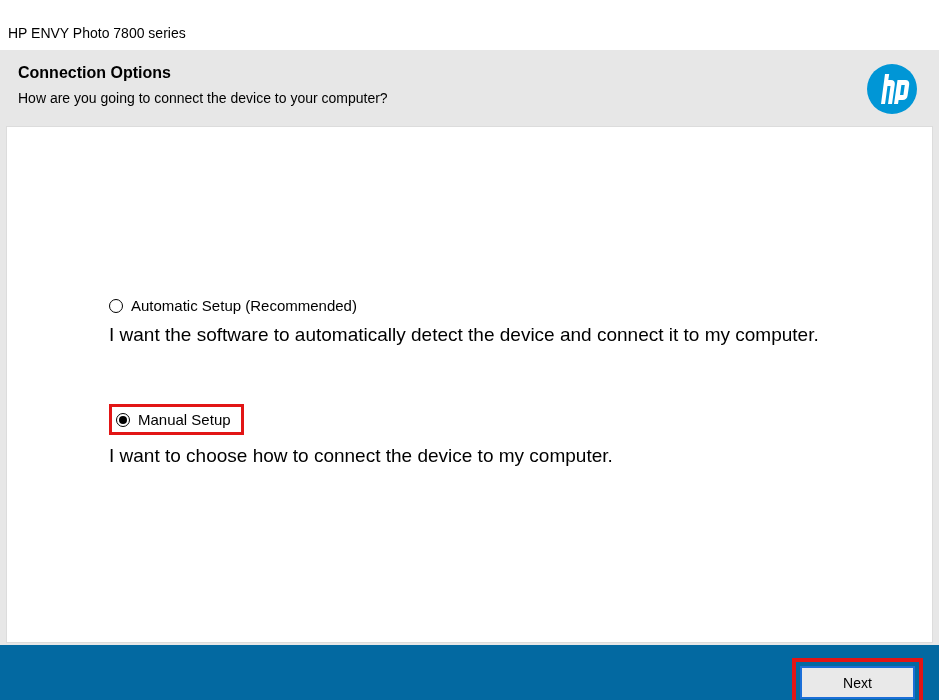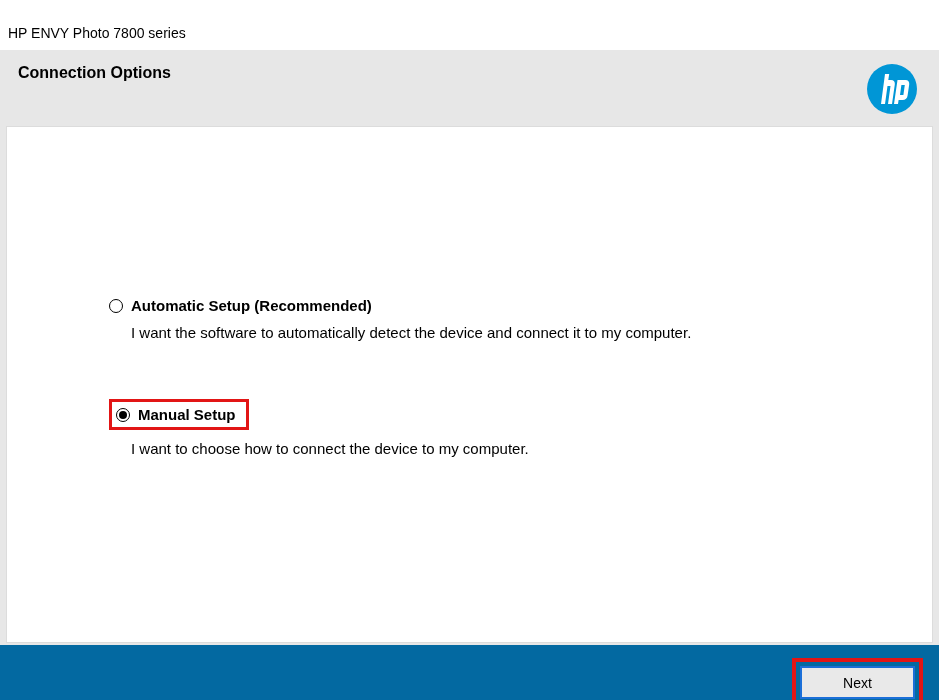--- a/index.html
+++ b/index.html
@@ -56,21 +56,21 @@
       padding-top: 170px;
     }
     .option-group {
       margin-left: 102px;
       margin-bottom: 58px;
     }
     .option-heading {
       display: flex;
       align-items: center;
       font-size: 15px;
-      font-weight: bold;
+      font-weight: normal;
       color: #000;
       margin-bottom: 10px;
     }
     .radio {
       width: 14px;
       height: 14px;
       border: 1.5px solid #000;
       border-radius: 50%;
       margin-right: 8px;
       display: inline-flex;
@@ -81,23 +81,22 @@
     }
     .radio.selected::after {
       content: "";
       width: 8px;
       height: 8px;
       background: #000;
       border-radius: 50%;
       display: block;
     }
     .option-desc {
-      font-size: 15px;
+      font-size: 19px;
       color: #000;
-      margin-left: 22px;
     }
     .highlight-box {
       display: inline-flex;
       border: 3px solid #e21515;
       padding: 4px 10px 4px 4px;
     }
     .manual-wrap .option-heading {
       margin-bottom: 0;
     }
     .manual-wrap .option-desc {
@@ -131,20 +130,21 @@
       justify-content: center;
     }
   </style>
 </head>
 <body>
 
 <div class="title-bar">HP ENVY Photo 7800 series</div>
 
 <div class="header-region">
   <div class="header-title">Connection Options</div>
+  <div class="header-subtitle">How are you going to connect the device to your computer?</div>
   <div class="hp-logo">
     <svg viewBox="0 0 50 50" width="50" height="50">
       <circle cx="25" cy="25" r="25" fill="#0096d6"></circle>
       <g fill="#ffffff">
         <path d="M 18 10 L 14 40 L 18 40 L 20.5 22 L 23.5 22 L 21 40 L 25 40 L 27.8 20.5 C 28.2 17.8 26.8 16 24 16 L 21.3 16 L 22.2 10 Z"></path>
         <path d="M 30.5 16 L 27 40 L 31 40 L 31.6 36 L 35.5 36 C 38.5 36 40.2 34.3 40.6 31.5 L 42.2 20.5 C 42.6 17.8 41.2 16 38.4 16 Z M 37.8 21 L 36.4 31 L 33 31 L 34.4 21 Z"></path>
       </g>
     </svg>
   </div>
 </div>

